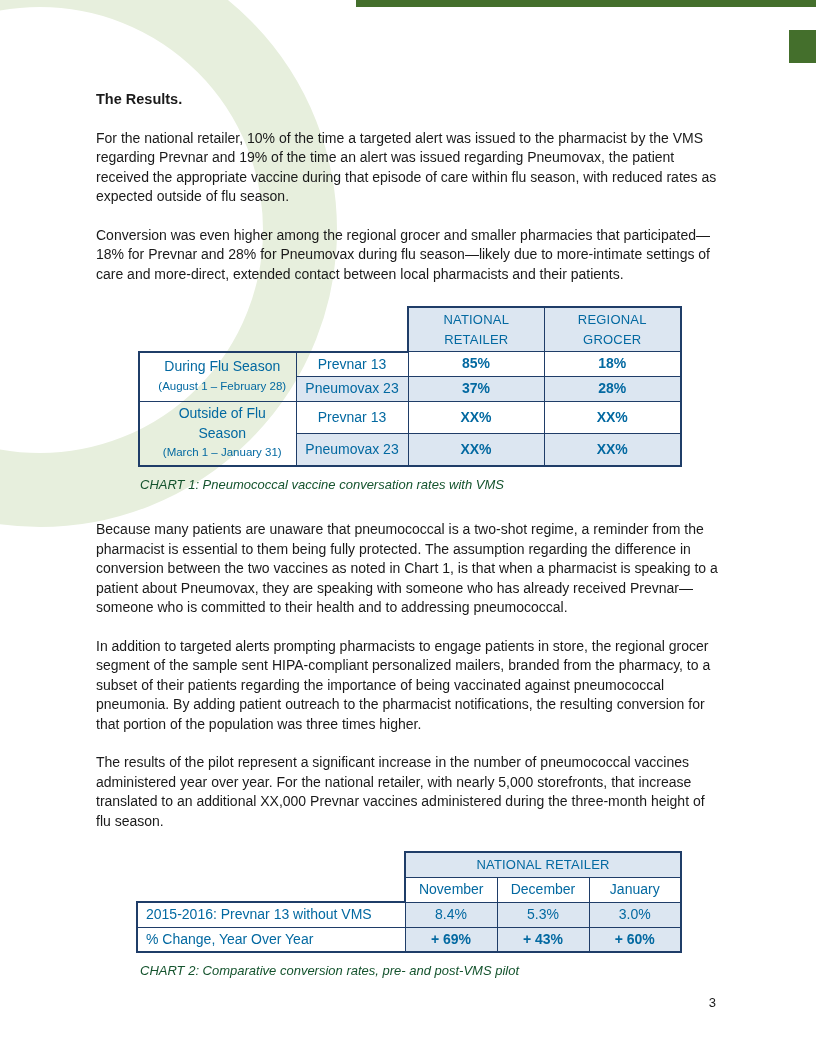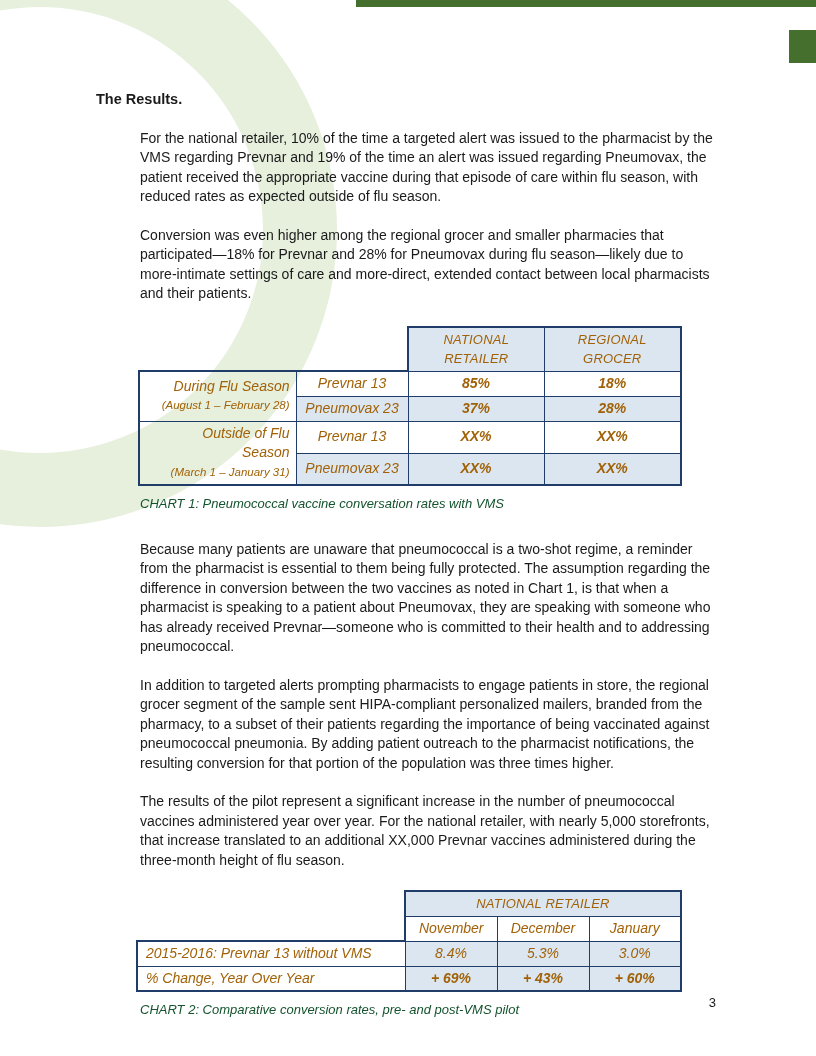--- a/index.html
+++ b/index.html
@@ -15,32 +15,32 @@
   .decor-swoosh { position:absolute; top:0; left:0; width:400px; height:560px; z-index:0; }
   .decor-topbar { position:absolute; top:0; left:356px; right:0; height:7px; background:#446f2c; z-index:0; }
   .decor-corner { position:absolute; top:30px; right:0; width:27px; height:33px; background:#446f2c; z-index:0; }
 
   .content {
     position:relative; z-index:1;
     padding:90px 96px 0 96px;
     font-size:14px; line-height:19.5px;
   }
   .heading { font-weight:bold; font-size:14.5px; }
-  .para { margin-top:19px; text-align:left;margin-left:44px; }
+  .para { margin-top:19px; text-align:left; }
   .para-after-caption { margin-top:26px; }
 
-  table { border-collapse:collapse; font-size:14px; color:#a16207;font-style:italic; }
+  table { border-collapse:collapse; font-size:14px; color:#0369a1; }
   td { border:1px solid #1f3d68; padding:2px 6px; height:25px; vertical-align:middle; }
   td.ghost { border:none; background:transparent; }
   .blue { background:#dce6f1; }
   .colhead { font-size:13px; text-align:center; height:22px; letter-spacing:0.2px; }
   .val { font-weight:bold; text-align:center; }
   .valn { font-weight:normal; text-align:center; }
   .name { text-align:center; }
-  .grp { text-align:right; padding-left:15px; }
+  .grp { text-align:center; padding-left:15px; }
   .grp-title { font-size:14px; }
   .grp-sub { font-size:11.5px; }
   .lbl { text-align:left; padding-left:8px;margin-left:22px; }
   .month { text-align:center; height:22px; }
 
   
   .bt2 { border-top-width:2px; }
   .bb2 { border-bottom-width:2px; }
   .bl2 { border-left-width:2px; }
   .br2 { border-right-width:2px; }

